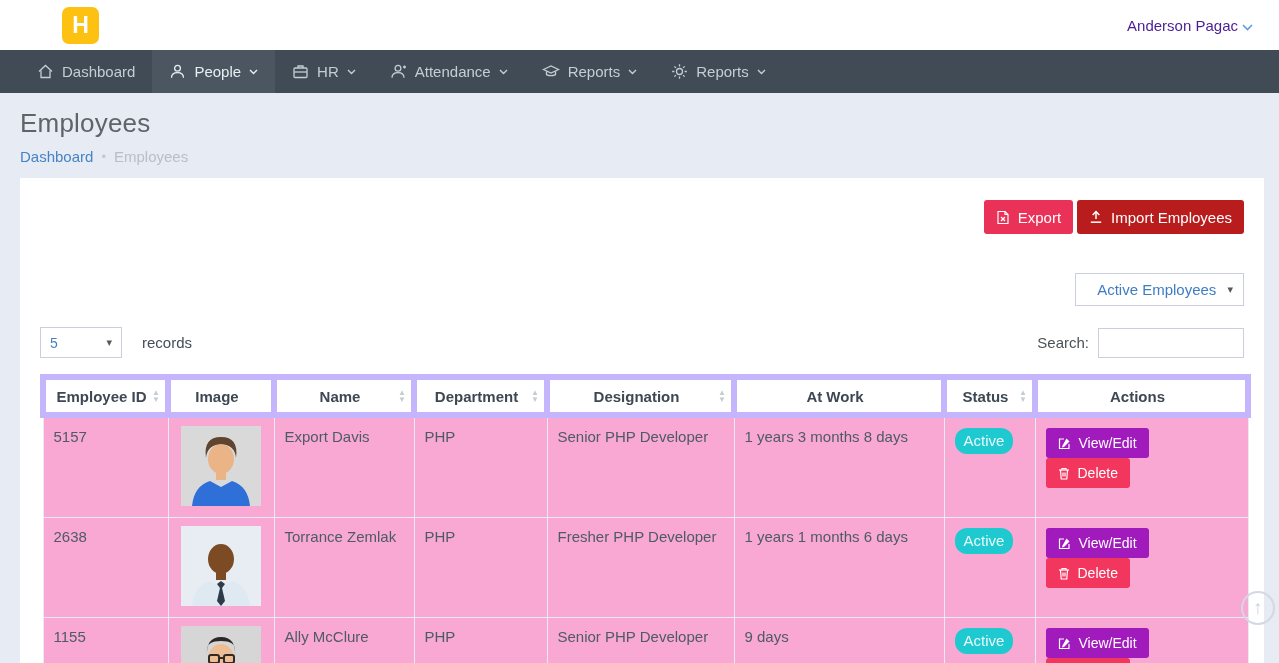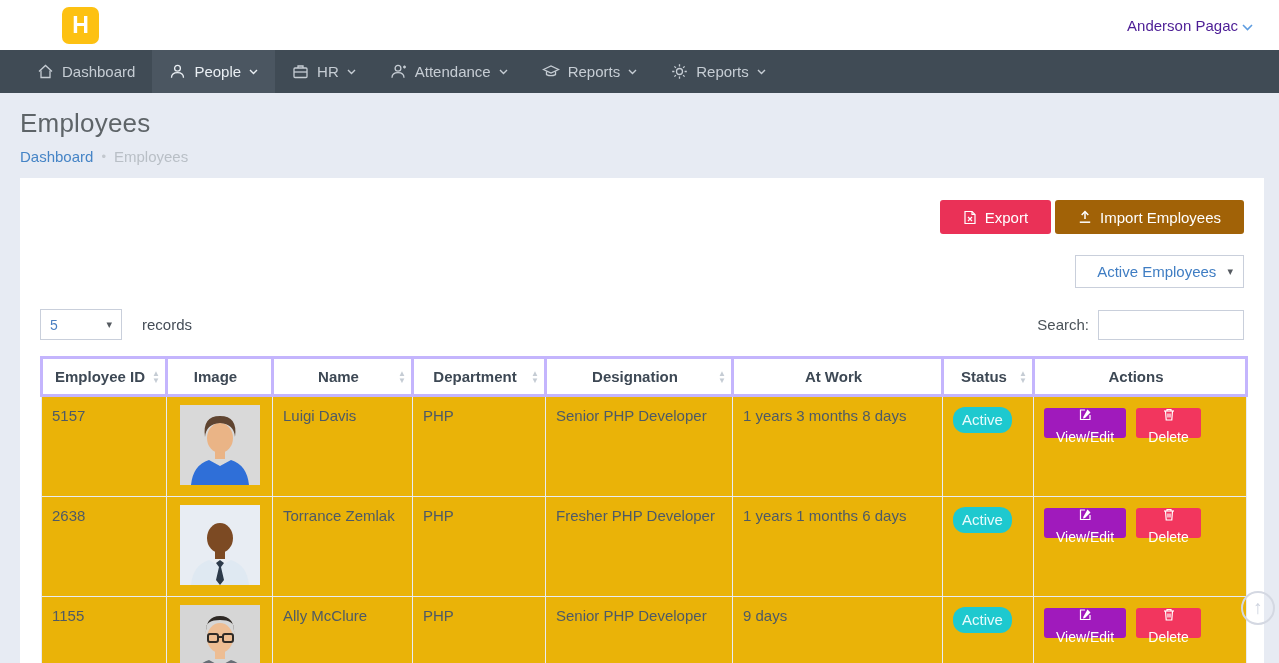--- a/index.html
+++ b/index.html
@@ -22,52 +22,52 @@
   .page-title { font-size: 26px; font-weight: 400; color: #5e6468; letter-spacing: .2px; }
   .breadcrumb { margin-top: 9px; font-size: 15px; display: flex; align-items: center; }
   .breadcrumb .link { color: #4584c6; cursor: pointer; }
   .breadcrumb .dot { color: #c3c8ce; margin: 0 8px; font-size: 13px; }
   .breadcrumb .current { color: #b9bfc6; }
 
   
   .card { margin: 13px 15px 0 20px; background: #ffffff; padding: 22px 20px 20px 20px; min-height: 640px; }
 
   .btn-row { display: flex; justify-content: flex-end; gap: 4px; }
-  .btn { font-size: 15px; color: #fff; padding: 0 23px; height: 34px; border: none; border-radius: 3px; display: inline-flex; align-items: center; gap: 8px; cursor: pointer; font-family: inherit; }
+  .btn { font-size: 15px; color: #fff; padding: 0 12px; height: 34px; border: none; border-radius: 3px; display: inline-flex; align-items: center; gap: 8px; cursor: pointer; font-family: inherit; }
   .btn svg { display: block; }
   .btn-export { background: #ea3157; }
-  .btn-import { background: #a16207; }
-
-  .filter-row { display: flex; justify-content: flex-end; margin-top: 21px; }
+  .btn-import { background: #b91c1c; }
+
+  .filter-row { display: flex; justify-content: flex-end; margin-top: 39px; }
 
   .fake-select { border: 1px solid #c9cfdb; background: #fff; display: flex; align-items: center; cursor: pointer; }
   .fake-select .caret-dn { color: #555a60; font-size: 11px; }
   .filter-select { width: 169px; height: 33px; padding: 0 10px; justify-content: space-between; }
   .filter-select span.val { color: #3f7dc3; font-size: 15px; margin: 0 auto; }
 
   .controls-row { display: flex; align-items: center; margin-top: 21px; }
   .records-select { width: 82px; height: 31px; padding: 0 9px; justify-content: space-between; }
   .records-select span.val { color: #4a7fc1; font-size: 14px; }
   .records-label { color: #454d57; font-size: 15px; margin-left: 20px; }
   .spacer { flex: 1; }
   .search-label { color: #4a5258; font-size: 15px; margin-right: 9px; }
   .search-input { width: 146px; height: 30px; border: 1px solid #c9cfdb; padding: 0 8px; font-size: 14px; color: #4e5a66; font-family: inherit; outline: none; }
 
   
   table { margin-top: 16px; border-collapse: collapse; width: 100%; table-layout: fixed; }
-  th { border: 3px solid #c4b5fd; font-size: 15px; color: #3d4854; font-weight: bold; height: 38px; position: relative; text-align: center; background: #fff; padding: 0 16px 0 8px; }
-  td { border: 1px solid #e8ecf2; font-size: 15px; color: #4e5a66; vertical-align: top; padding: 10px 10px; background: #eab308; }
+  th { border: 6px solid #c4b5fd; font-size: 15px; color: #3d4854; font-weight: bold; height: 38px; position: relative; text-align: center; background: #fff; padding: 0 16px 0 8px; }
+  td { border: 1px solid #e8ecf2; font-size: 15px; color: #4e5a66; vertical-align: top; padding: 10px 10px; background: #f9a8d4; }
   tr.data-row { height: 97px; }
   .sort { position: absolute; right: 5px; top: 50%; transform: translateY(-50%); display: flex; flex-direction: column; color: #c5ccd4; font-size: 8px; line-height: 7px; cursor: pointer; }
   td.img-cell { text-align: center; padding: 8px 4px; }
   .avatar { display: inline-block; }
 
   .badge { background: #1ec9cf; color: #e7fbfc; padding: 4px 9px 5px 9px; font-size: 15px; border-radius: 12px; display: inline-block; }
 
-  .btn-sm { font-size: 14px; height: 30px; padding: 0 12px; flex-direction: column; }
+  .btn-sm { font-size: 14px; height: 30px; padding: 0 12px; }
   .btn-view { background: #a01abc; }
   .btn-del { background: #f2365e; }
   .actions-cell .btn { margin-right: 6px; }
 
   
   .scrolltop { position: fixed; left: 1241px; top: 591px; width: 34px; height: 34px; border: 2px solid #d4d8e2; border-radius: 50%; color: #cfd4df; display: flex; align-items: center; justify-content: center; font-size: 19px; background: transparent; cursor: pointer; }
 </style>
 </head>
 <body>
 
@@ -263,21 +263,21 @@
         <td>5157</td>
         <td class="img-cell">
           <svg class="avatar" width="80" height="80" viewBox="0 0 80 80">
             <rect width="80" height="80" fill="#d9d9d9"></rect>
             <path d="M11 80 Q13 60 29 55 L40 61 L51 55 Q67 60 69 80 Z" fill="#2f6fd8"></path>
             <rect x="35" y="42" width="10" height="12" fill="#eab486"></rect>
             <ellipse cx="40" cy="33" rx="13" ry="15" fill="#eab486"></ellipse>
             <path d="M25 32 Q22 11 40 11 Q58 11 55 32 Q54 19 40 18 Q26 19 25 32 Z" fill="#5f4430"></path>
           </svg>
         </td>
-        <td>Luigi Davis</td>
+        <td>Export Davis</td>
         <td>PHP</td>
         <td>Senior PHP Developer</td>
         <td>1 years 3 months 8 days</td>
         <td><span class="badge">Active</span></td>
         <td class="actions-cell">
           <button class="btn btn-sm btn-view">
             <span>
                 <svg width="13" height="13" viewBox="0 0 13 13" fill="none" stroke="#fff" stroke-width="1.2">
                   <path d="M11 7 V11.5 H1.5 V2 H6"></path>
                   <path d="M8.5 1.5 L11.5 4.5 L6 10 L4 10.5 L4.5 8.5 Z" fill="#fff" stroke="none"></path>

